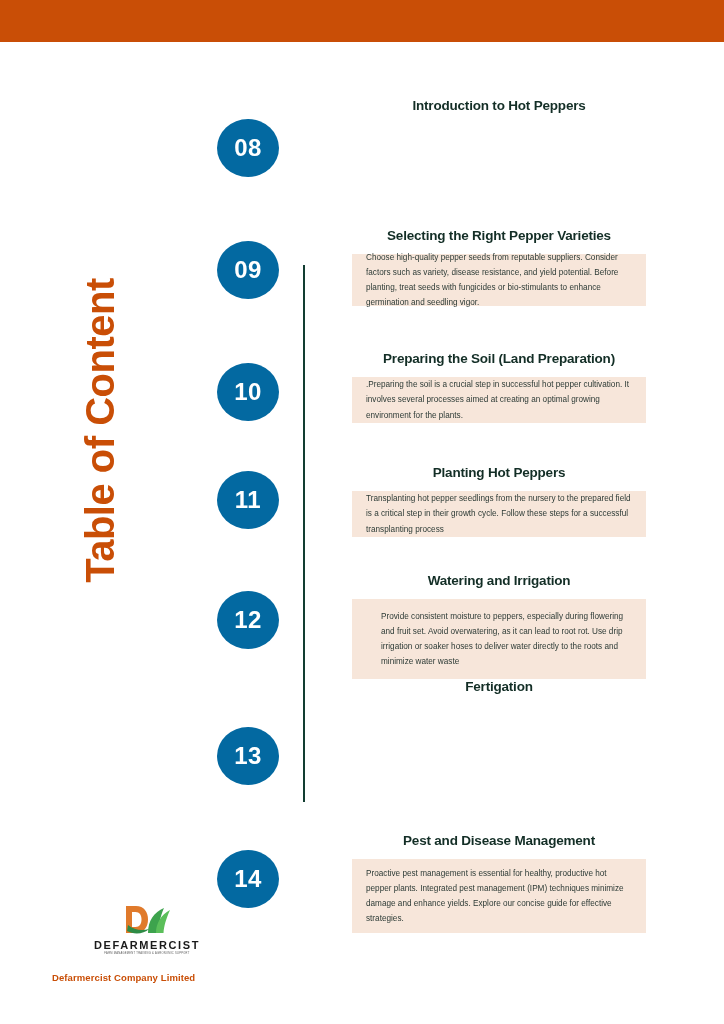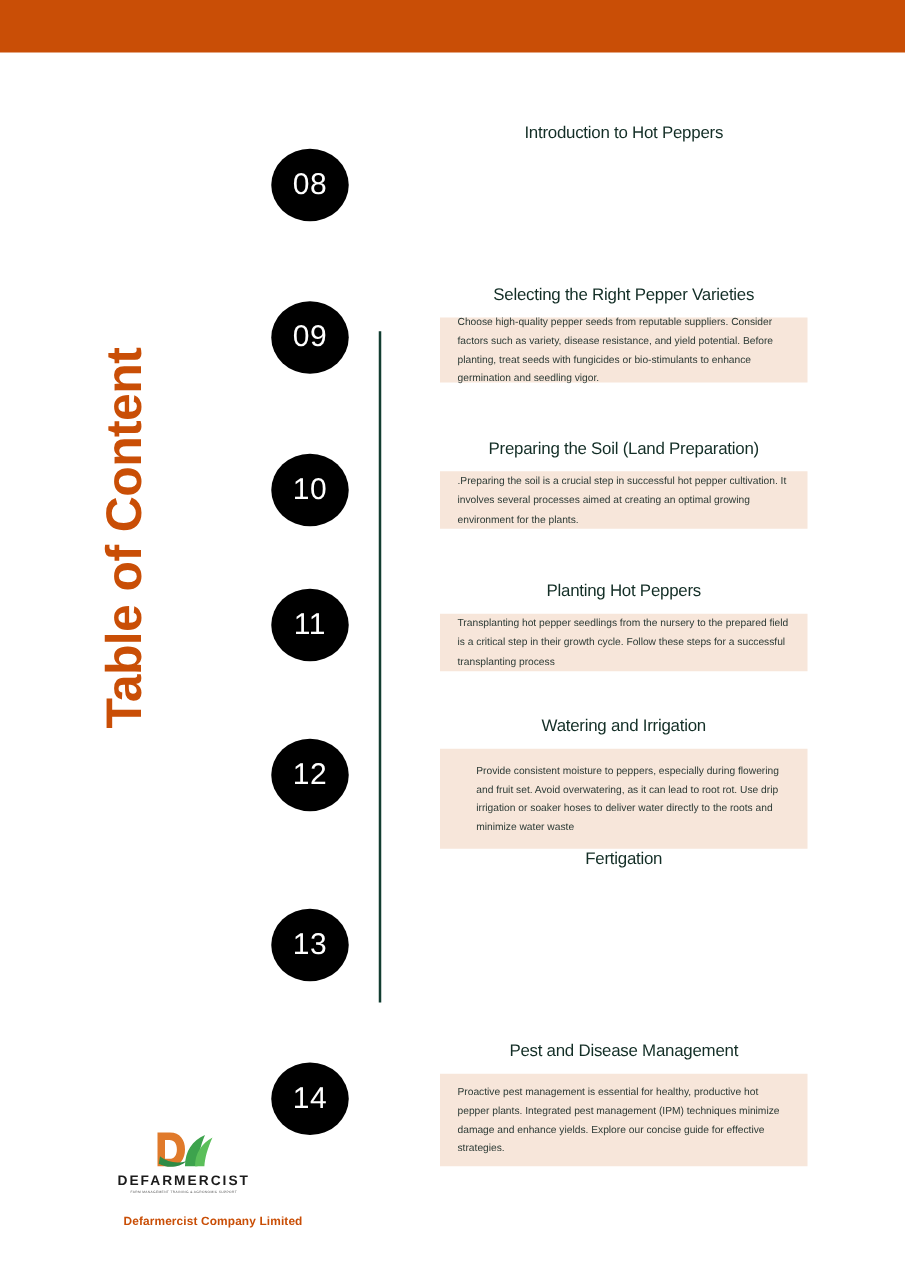--- a/index.html
+++ b/index.html
@@ -46,34 +46,34 @@
     left:303px; top:265px;
     width:2px; height:537px;
     background:#123D31;
   }
 
   
   .badge {
     position:absolute;
     width:62px; height:58px;
     border-radius:50%;
-    background:#000000;
+    background:#0369a1;
     color:#ffffff;
     display:flex; align-items:center; justify-content:center;
     font-size:24px;
-    font-weight:normal;
+    font-weight:bold;
     letter-spacing:0.5px;
   }
 
   
   .entry { position:absolute; left:352px; width:294px; }
   .entry-title {
     text-align:center;
     font-size:13.5px;
-    font-weight:normal;
+    font-weight:bold;
     color:#132E26;
     letter-spacing:-0.2px;
     margin-bottom:11px;
   }
   .entry-box {
     background:#F7E6DA;
     padding:14px 14px;
     display:flex;
     align-items:center;
   }
@@ -105,21 +105,21 @@
     margin-top:1px;
     font-size:2.6px;
     letter-spacing:0.3px;
     color:#555;
     white-space:nowrap;
   }
   .company-name {
     position:absolute;
     left:52px; top:972px;
     width:190px;
-    text-align:right;
+    text-align:left;
     font-size:9.5px;
     font-weight:bold;
     color:#C94E06;
     letter-spacing:0.1px;
   }
 </style>
 </head>
 <body>
 
 <div class="page">

